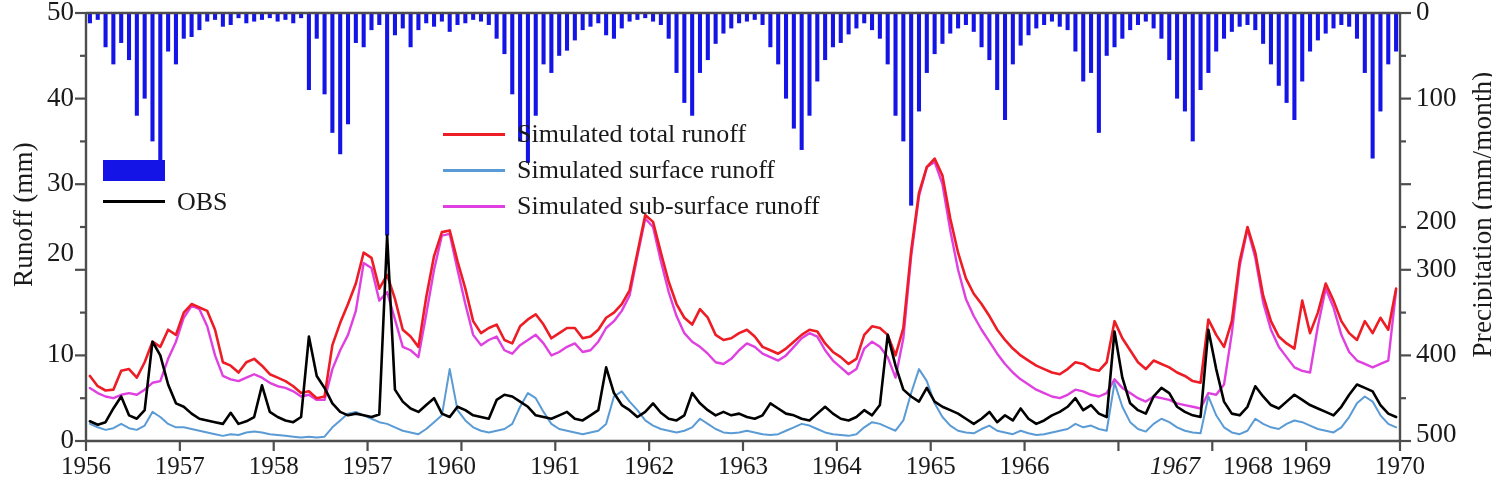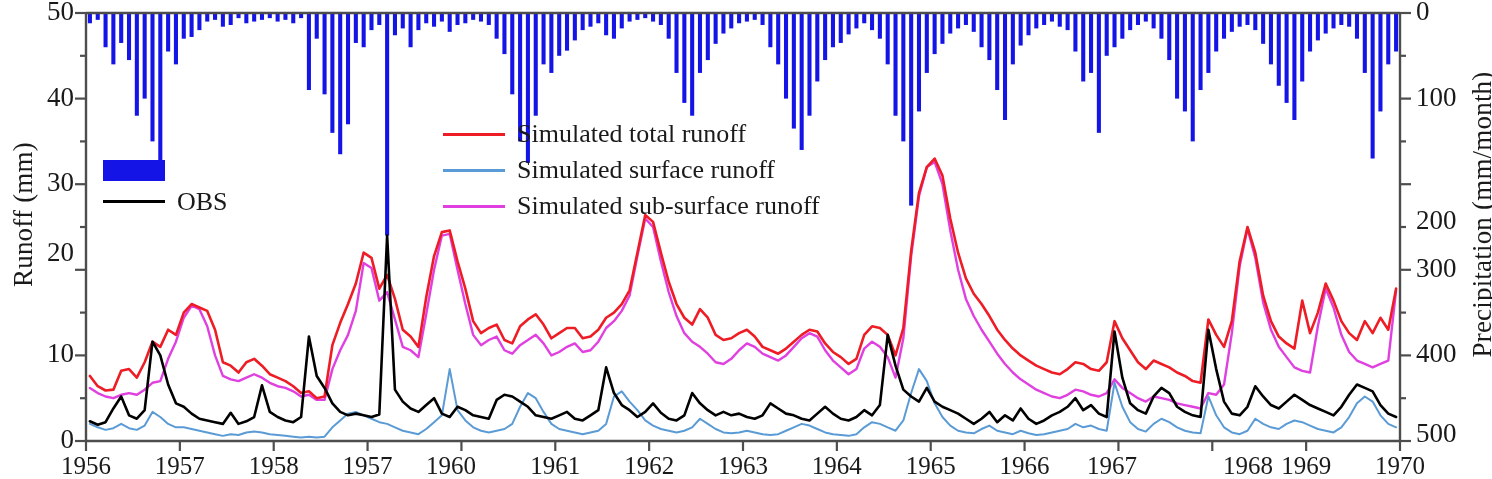--- a/index.html
+++ b/index.html
@@ -69,21 +69,21 @@
       <div class="xlab" style="left: 135.857px; width: 88px; top: 453px;">1957</div>
       <div class="xlab" style="left: 229.714px; width: 88px; top: 453px;">1958</div>
       <div class="xlab" style="left: 323.571px; width: 88px; top: 453px;">1957</div>
       <div class="xlab" style="left: 407px; width: 88px; top: 453px;">1960</div>
       <div class="xlab" style="left: 511.286px; width: 88px; top: 453px;">1961</div>
       <div class="xlab" style="left: 605.143px; width: 88px; top: 453px;">1962</div>
       <div class="xlab" style="left: 699px; width: 88px; top: 453px;">1963</div>
       <div class="xlab" style="left: 792.857px; width: 88px; top: 453px;">1964</div>
       <div class="xlab" style="left: 886.714px; width: 88px; top: 453px;">1965</div>
       <div class="xlab" style="left: 980.571px; width: 88px; top: 453px;">1966</div>
-      <div class="xlab" style="left: 1068px; width: 88px; top: 453px;">1967</div>
+      <div class="xlab" style="left: 1131px; width: 88px; top: 453px; font-style: italic;">1967</div>
       <div class="xlab" style="left: 1204px; width: 88px; top: 453px;">1968</div>
       <div class="xlab" style="left: 1262.14px; width: 88px; top: 453px;">1969</div>
       <div class="xlab" style="left: 1356px; width: 88px; top: 453px;">1970</div>
     </div>
 
   <svg id="plot" width="1492" height="479" viewBox="0 0 1492 479" style="position:absolute;left:0;top:0;">
       <g>
         <rect x="87.88" y="13.00" width="4.07" height="10.27" fill="#1414e6"></rect>
         <rect x="95.70" y="13.00" width="4.07" height="6.85" fill="#1414e6"></rect>
         <rect x="103.52" y="13.00" width="4.07" height="34.24" fill="#1414e6"></rect>

